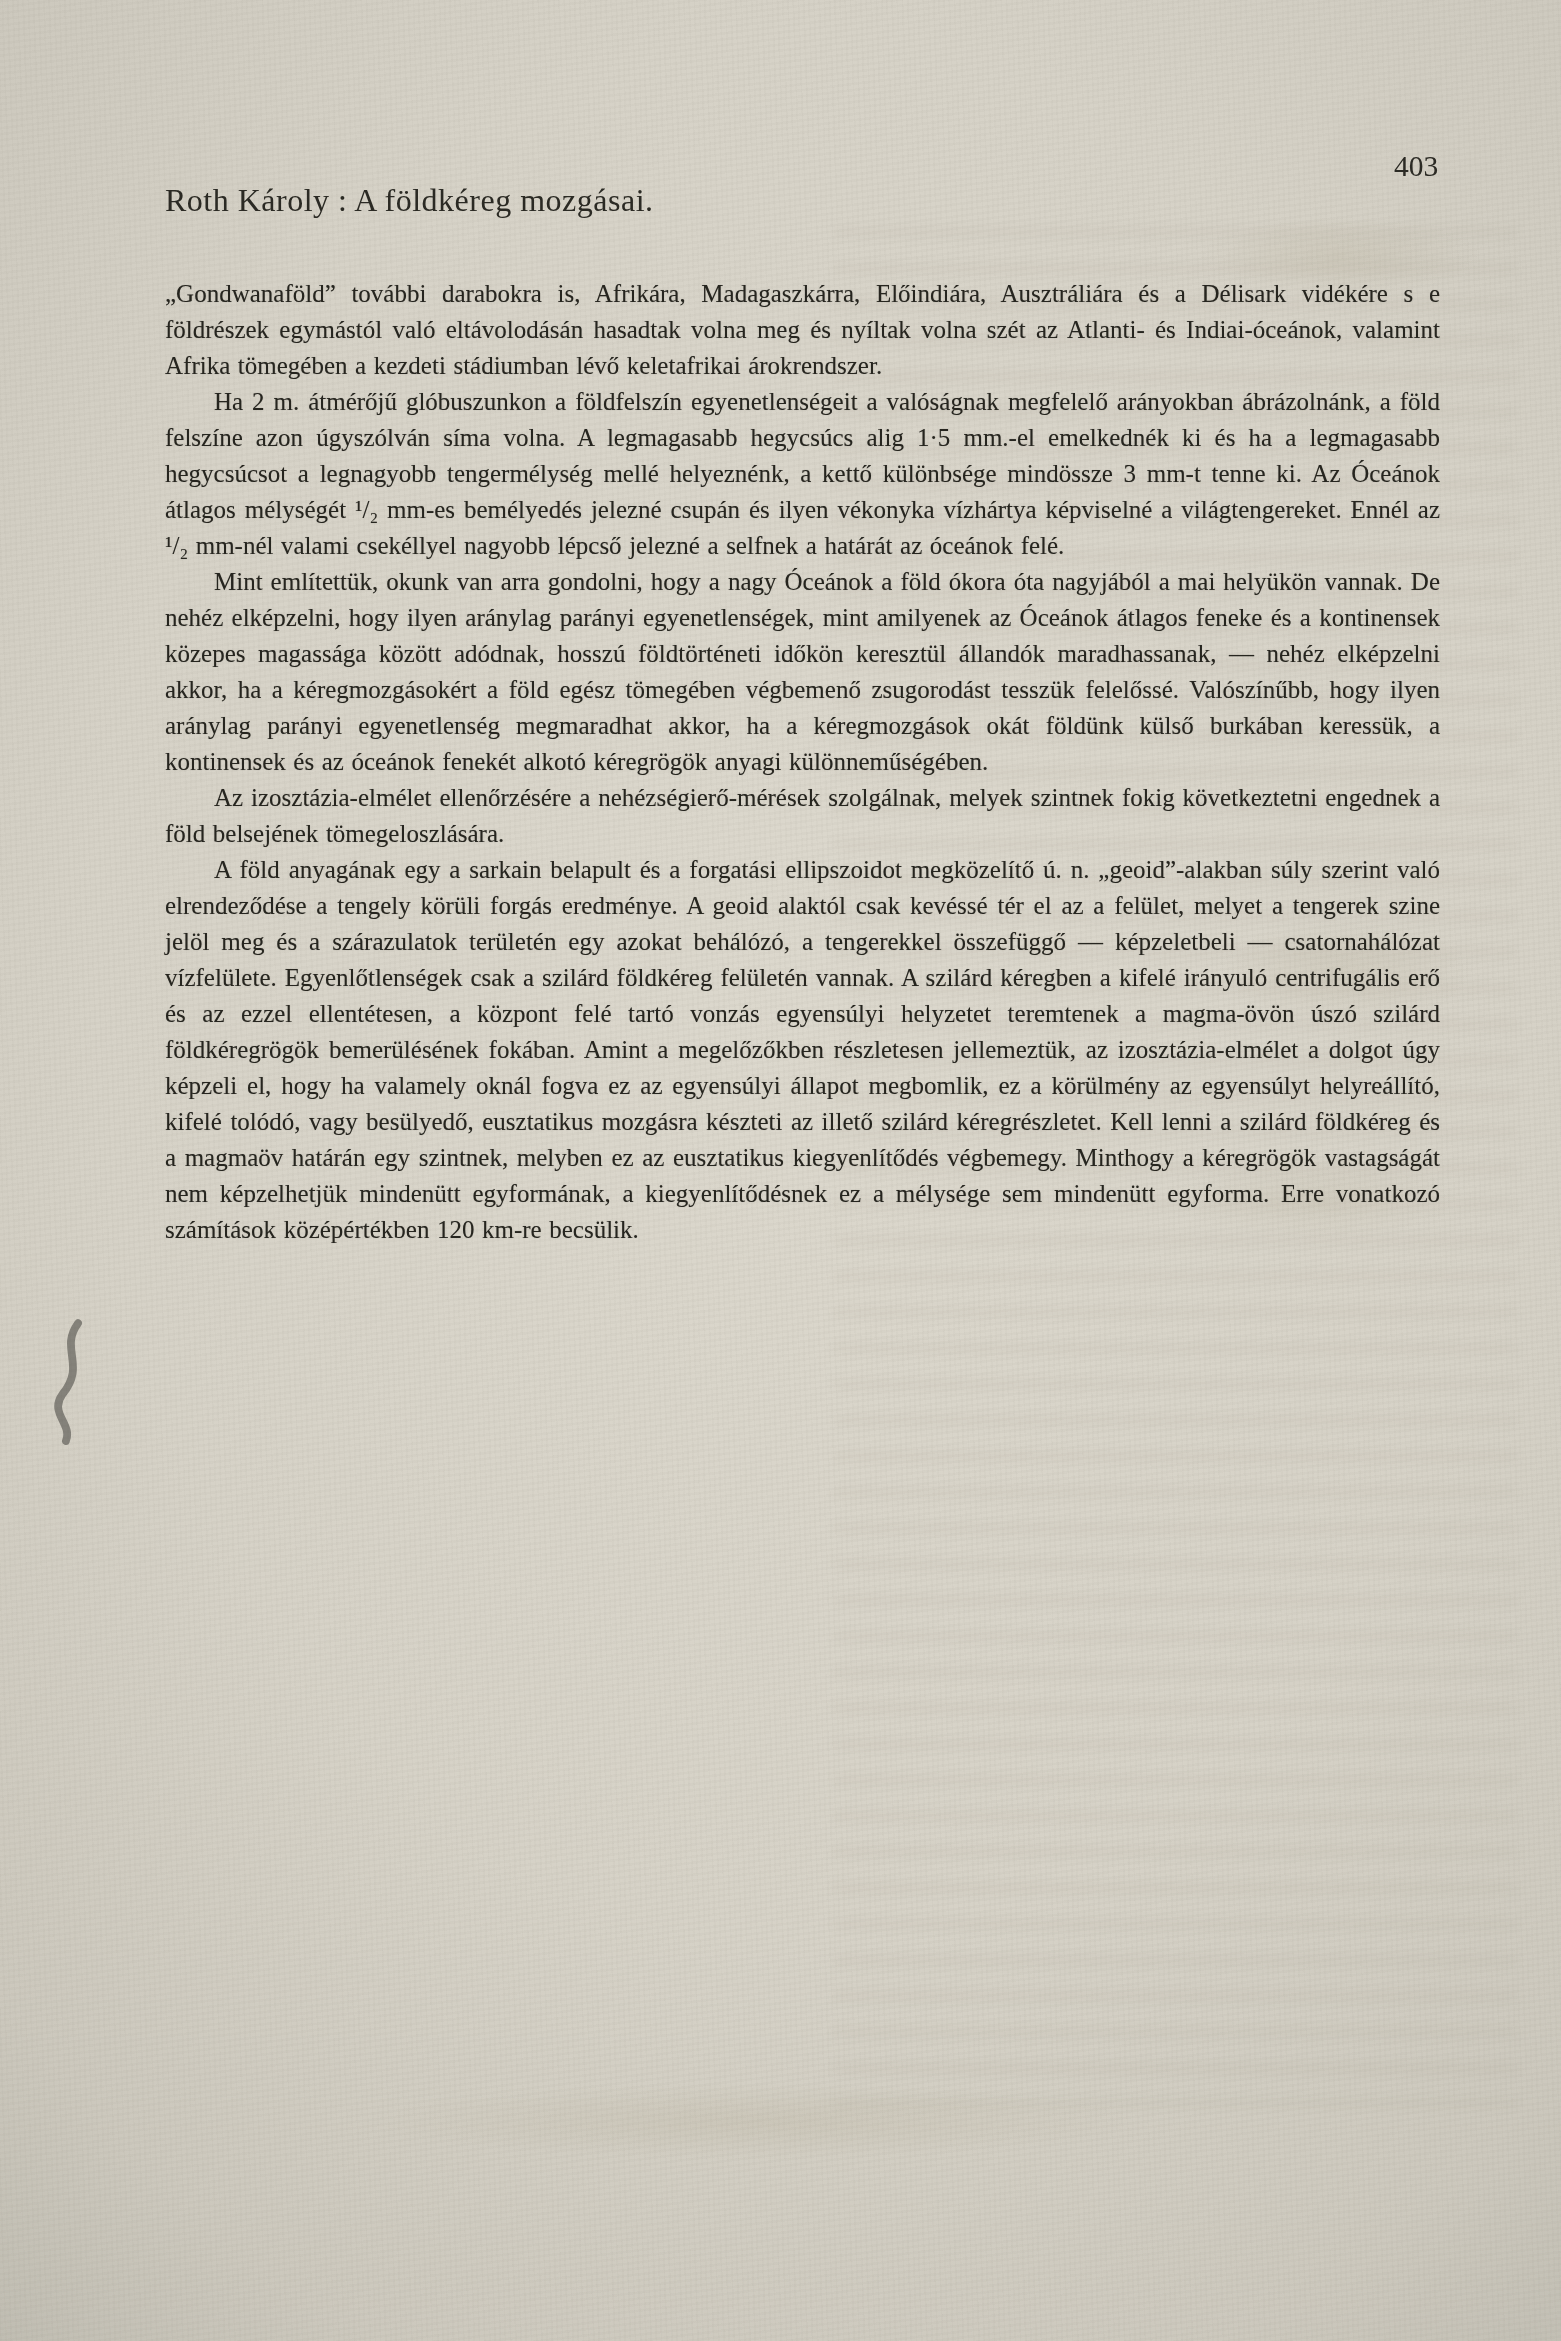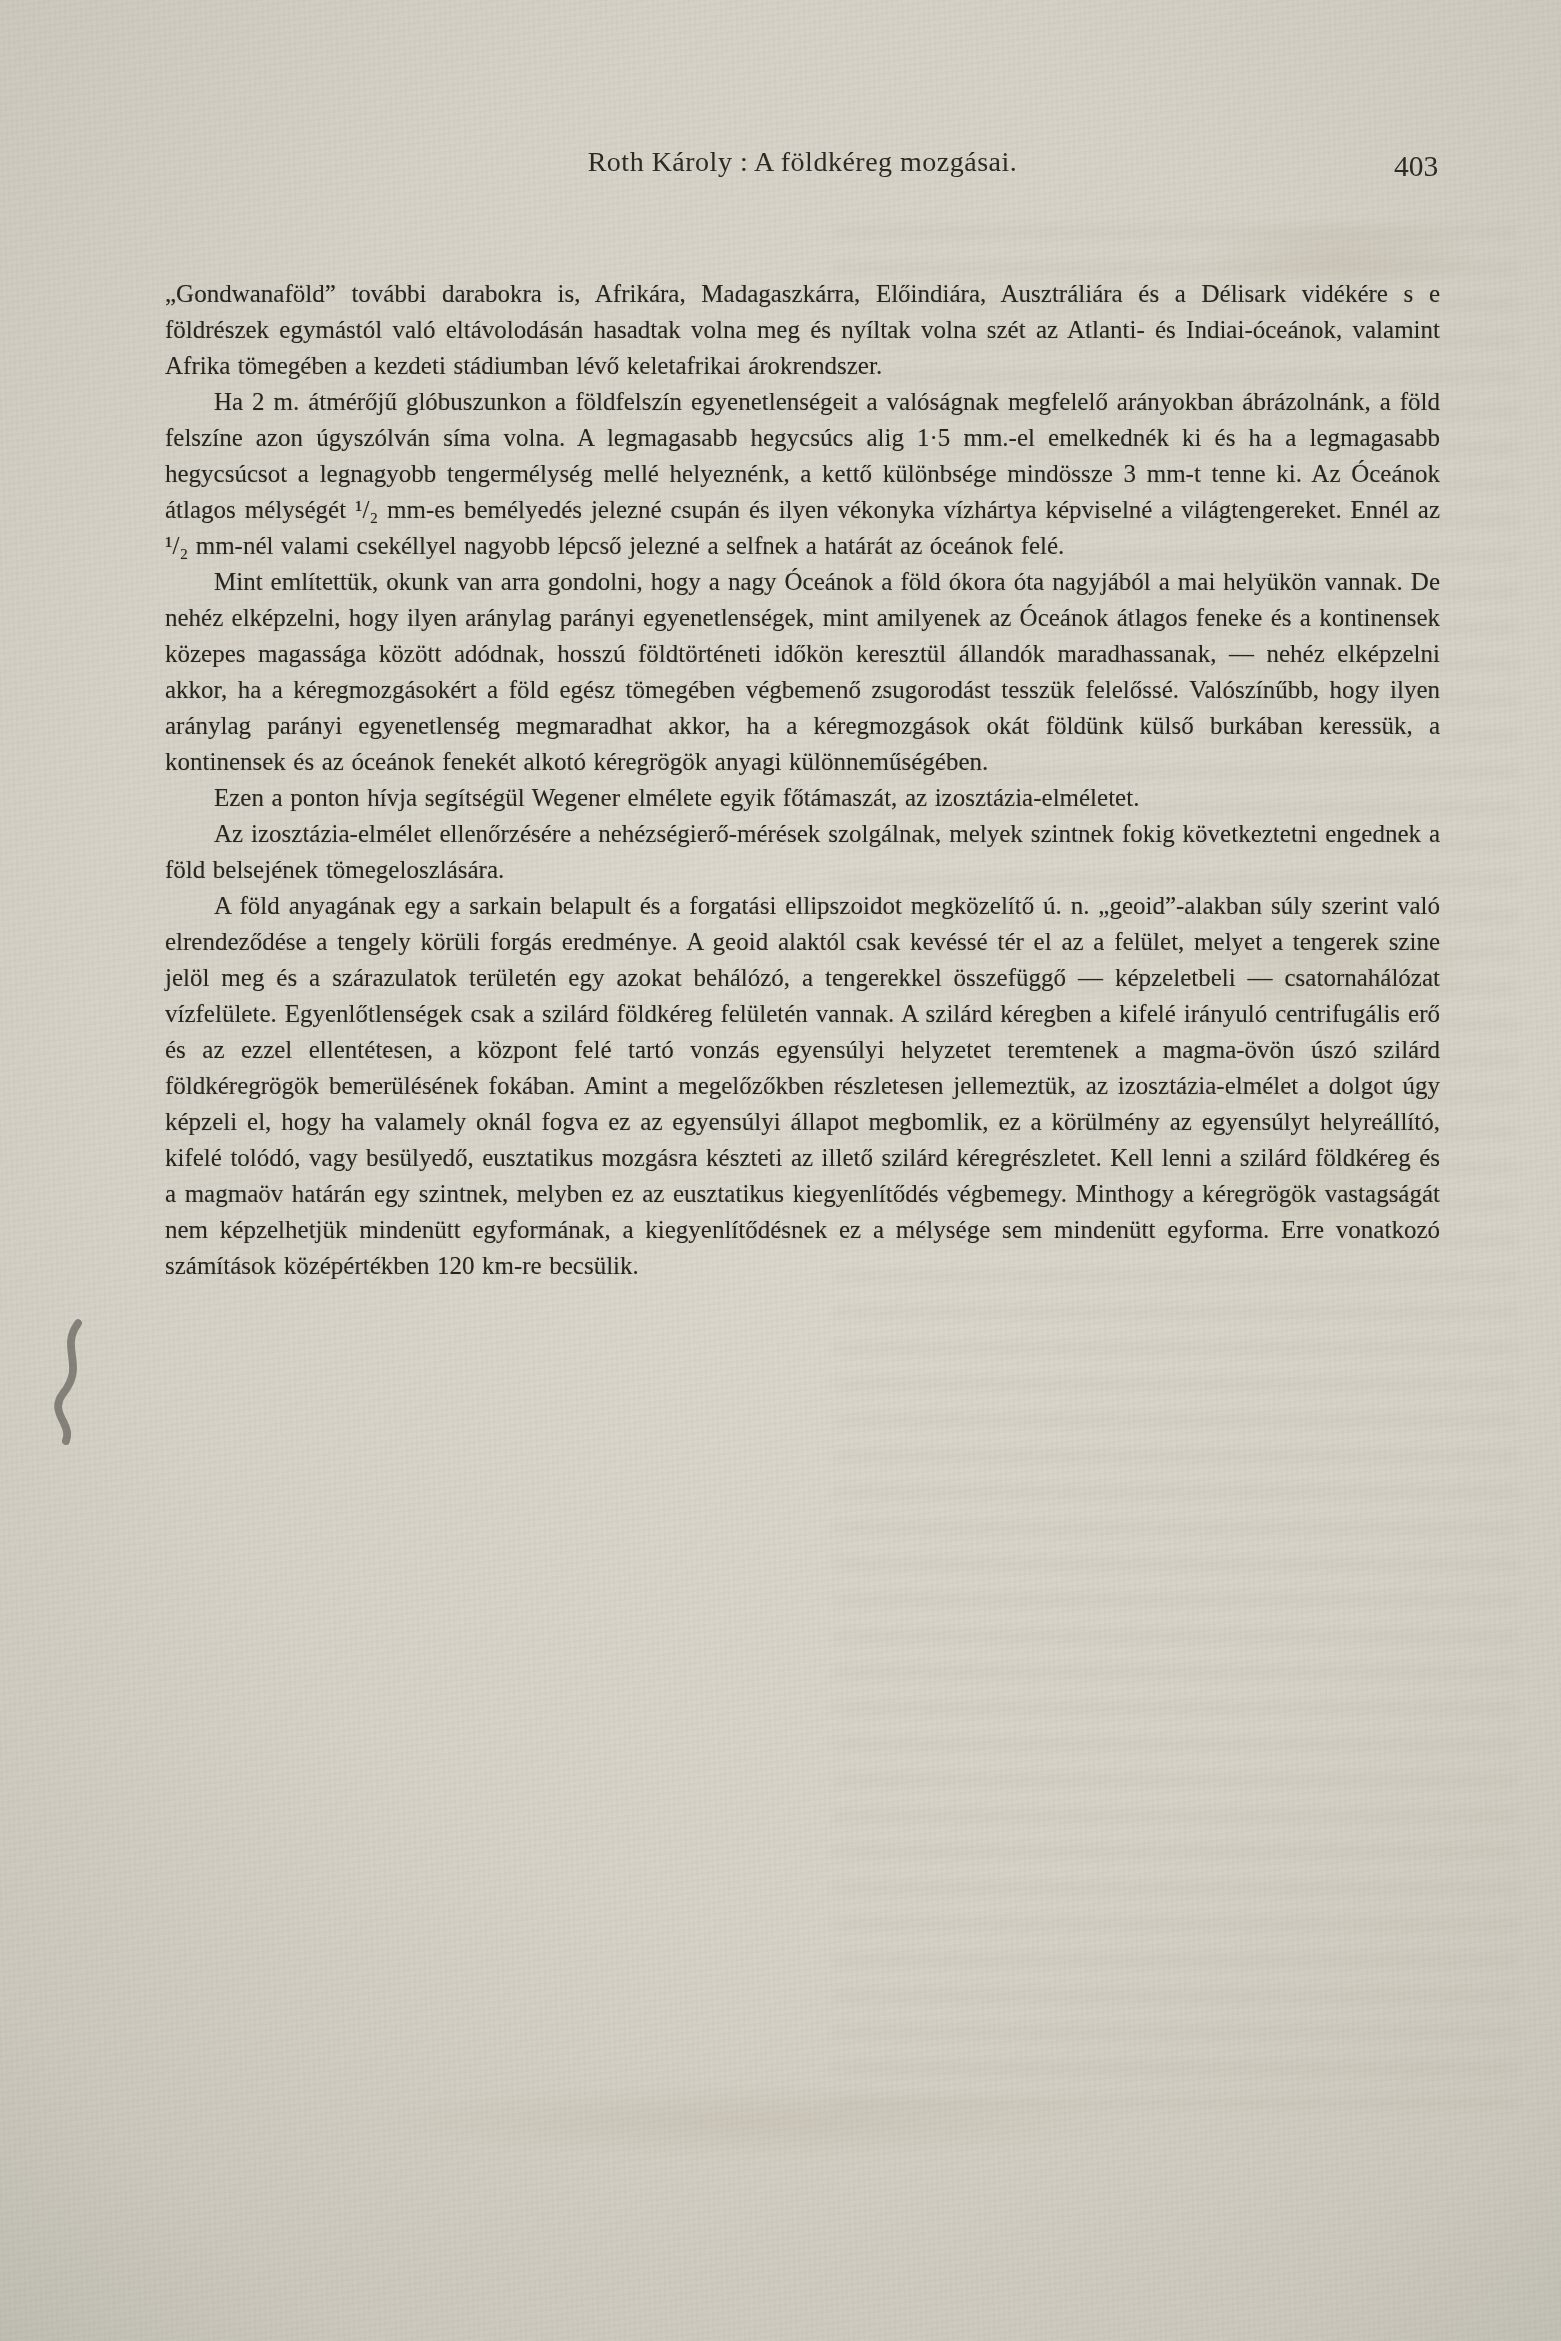--- a/index.html
+++ b/index.html
@@ -31,22 +31,22 @@
     background: radial-gradient(ellipse, rgba(150,140,110,0.14), rgba(0,0,0,0) 70%); }
   .stain-2 { left: 1214px; top: 919px; width: 260px; height: 104px;
     background: radial-gradient(ellipse, rgba(150,140,110,0.12), rgba(0,0,0,0) 70%); }
   .stain-3 { left: 364px; top: 2082px; width: 781px; height: 78px;
     background: radial-gradient(ellipse, rgba(150,140,112,0.13), rgba(0,0,0,0) 70%); }
   .stain-4 { left: 1171px; top: 1154px; width: 286px; height: 87px;
     background: radial-gradient(ellipse, rgba(150,140,110,0.10), rgba(0,0,0,0) 70%); }
 
   .header { position: absolute; top: 146px; left: 165px; width: 1275px; height: 42px; }
   .header-title {
-    position: absolute; left: 0; right: 0; text-align: center;
-    font-size: 28px; letter-spacing: 0.5px; color: #2b2a24; white-space: nowrap;
+    position: absolute; left: 0; right: 0; text-align: left;
+    font-size: 32px; letter-spacing: 0.5px; color: #2b2a24; white-space: nowrap; margin-top: 36px;
   }
   .header-page-number { position: absolute; right: 1.7px; top: 4px; font-size: 29.5px; color: #2b2a24; }
 
   .body-text {
     position: absolute; top: 276px; left: 165px; width: 1275px;
     text-align: justify; font-size: 25px; line-height: 36px;
     color: #26251f; text-shadow: 0 0 0.9px rgba(38,37,31,0.28);
     word-spacing: 1.3px;
   }
   .body-text p { margin: 0; text-indent: 49px; }
@@ -72,19 +72,18 @@
 
   <div class="header">
     <div class="header-title">Roth Károly : A földkéreg mozgásai.</div>
     <div class="header-page-number">403</div>
   </div>
 
   <div class="body-text">
     <p class="para first">„Gondwanaföld” további darabokra is, Afrikára, Madagaszkárra, Előindiára, Ausztráliára és a Délisark vidékére s e földrészek egymástól való eltávolodásán hasadtak volna meg és nyíltak volna szét az Atlanti- és Indiai-óceánok, valamint Afrika tömegében a kezdeti stádiumban lévő keletafrikai árokrendszer.</p>
     <p class="para">Ha 2 m. átmérőjű glóbuszunkon a földfelszín egyenetlenségeit a valóságnak megfelelő arányokban ábrázolnánk, a föld felszíne azon úgyszólván síma volna. A legmagasabb hegycsúcs alig 1·5 mm.-el emelkednék ki és ha a legmagasabb hegycsúcsot a legnagyobb tengermélység mellé helyeznénk, a kettő különbsége mindössze 3 mm-t tenne ki. Az Óceánok átlagos mélységét ¹/₂ mm-es bemélyedés jelezné csupán és ilyen vékonyka vízhártya képviselné a világtengereket. Ennél az ¹/₂ mm-nél valami csekéllyel nagyobb lépcső jelezné a selfnek a határát az óceánok felé.</p>
     <p class="para">Mint említettük, okunk van arra gondolni, hogy a nagy Óceánok a föld ókora óta nagyjából a mai helyükön vannak. De nehéz elképzelni, hogy ilyen aránylag parányi egyenetlenségek, mint amilyenek az Óceánok átlagos feneke és a kontinensek közepes magassága között adódnak, hosszú földtörténeti időkön keresztül állandók maradhassanak, — nehéz elképzelni akkor, ha a kéregmozgásokért a föld egész tömegében végbemenő zsugorodást tesszük felelőssé. Valószínűbb, hogy ilyen aránylag parányi egyenetlenség megmaradhat akkor, ha a kéregmozgások okát földünk külső burkában keressük, a kontinensek és az óceánok fenekét alkotó kéregrögök anyagi különneműségében.</p>
-    <p class="para">Ezen a ponton hívja segítségül Wegener elmélete egyik főtámaszát, az izosztázia-elméletet.</p>
     <p class="para">Az izosztázia-elmélet ellenőrzésére a nehézségierő-mérések szolgálnak, melyek szintnek fokig következtetni engednek a föld belsejének tömegeloszlására.</p>
     <p class="para">A föld anyagának egy a sarkain belapult és a forgatási ellipszoidot megközelítő ú. n. „geoid”-alakban súly szerint való elrendeződése a tengely körüli forgás eredménye. A geoid alaktól csak kevéssé tér el az a felület, melyet a tengerek szine jelöl meg és a szárazulatok területén egy azokat behálózó, a tengerekkel összefüggő — képzeletbeli — csatornahálózat vízfelülete. Egyenlőtlenségek csak a szilárd földkéreg felületén vannak. A szilárd kéregben a kifelé irányuló centrifugális erő és az ezzel ellentétesen, a központ felé tartó vonzás egyensúlyi helyzetet teremtenek a magma-övön úszó szilárd földkéregrögök bemerülésének fokában. Amint a megelőzőkben részletesen jellemeztük, az izosztázia-elmélet a dolgot úgy képzeli el, hogy ha valamely oknál fogva ez az egyensúlyi állapot megbomlik, ez a körülmény az egyensúlyt helyreállító, kifelé tolódó, vagy besülyedő, eusztatikus mozgásra készteti az illető szilárd kéregrészletet. Kell lenni a szilárd földkéreg és a magmaöv határán egy szintnek, melyben ez az eusztatikus kiegyenlítődés végbemegy. Minthogy a kéregrögök vastagságát nem képzelhetjük mindenütt egyformának, a kiegyenlítődésnek ez a mélysége sem mindenütt egyforma. Erre vonatkozó számítások középértékben 120 km-re becsülik.</p>
   </div>
 
 </div>
 
 
 </body></html>

